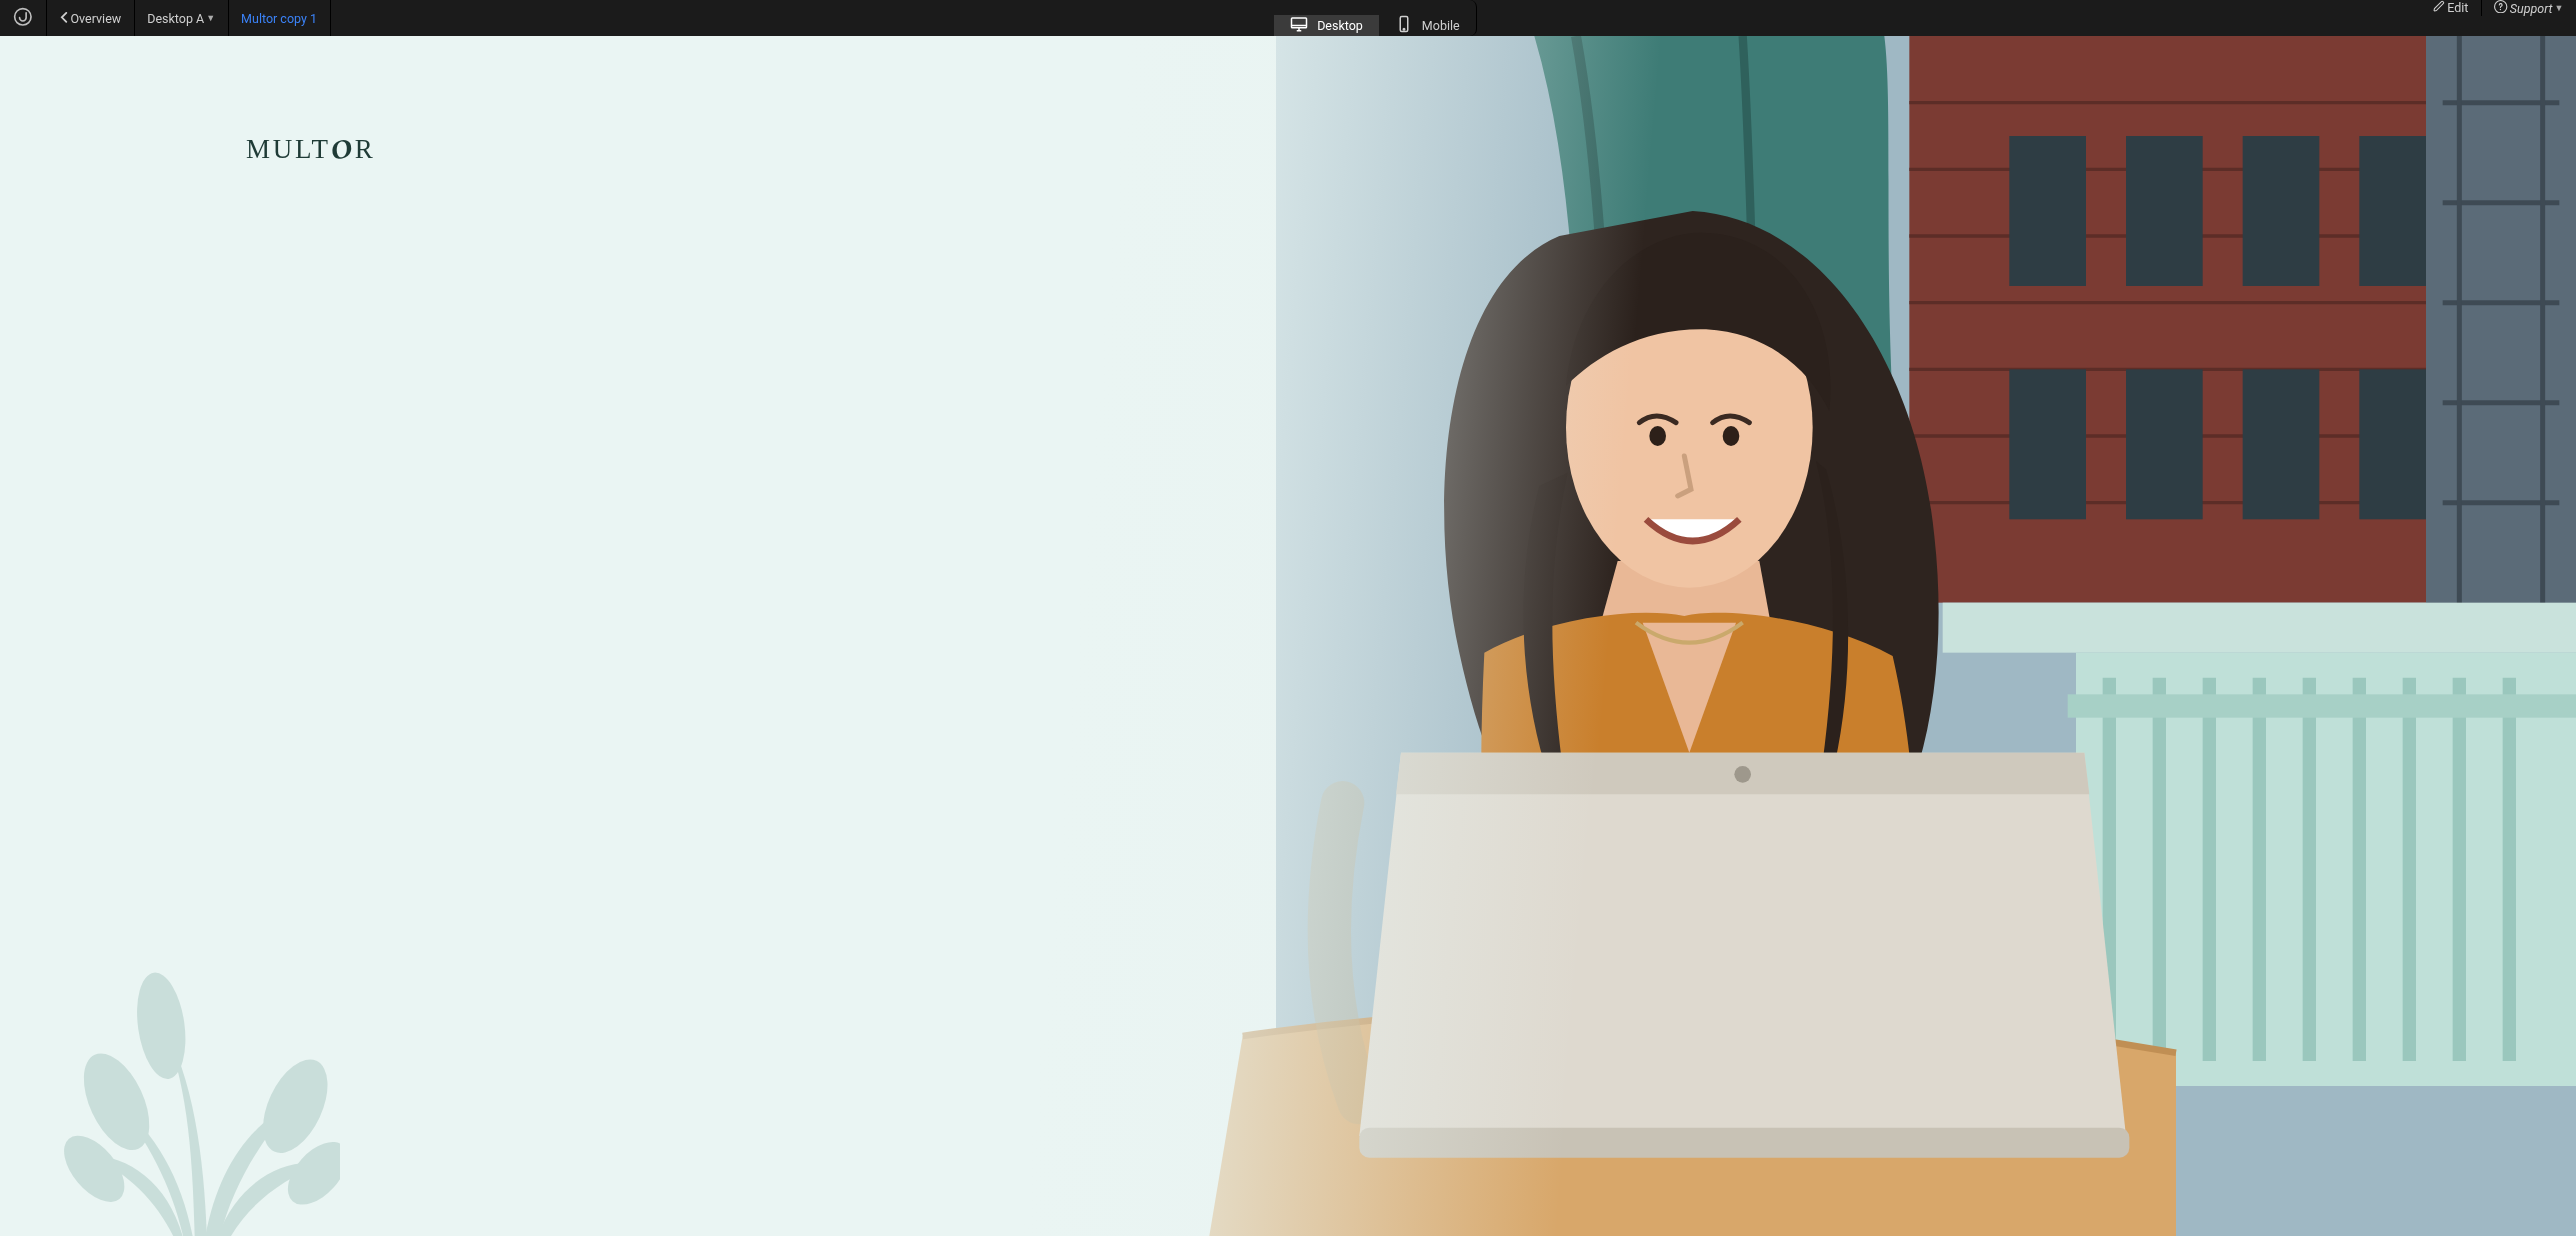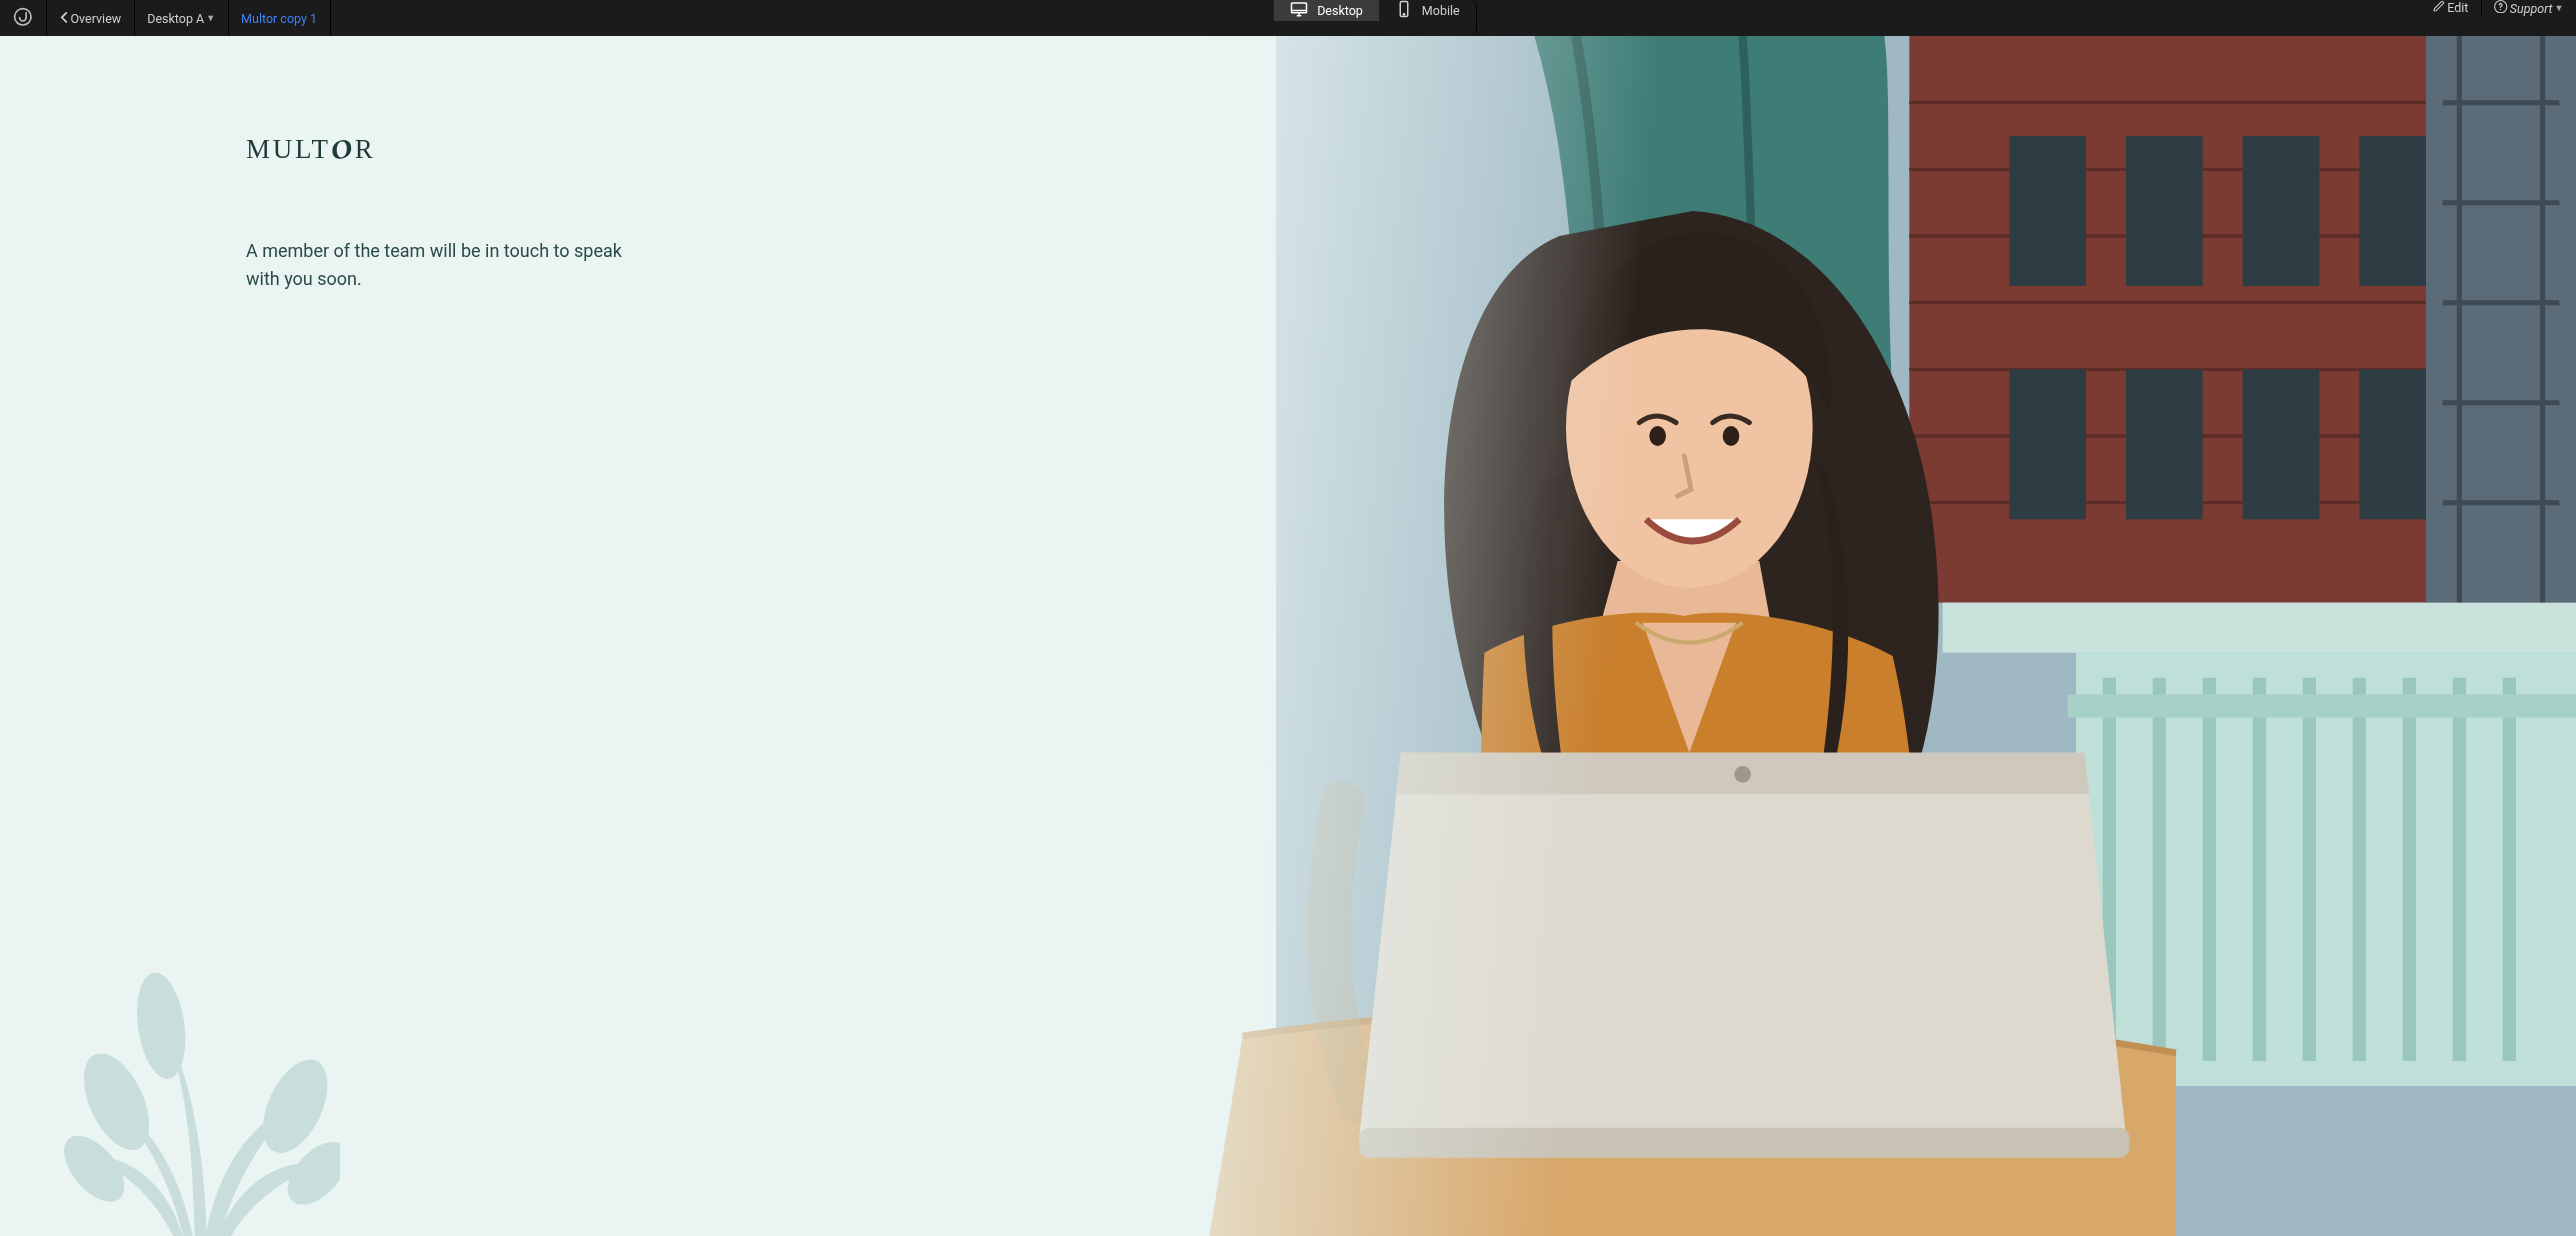--- a/index.html
+++ b/index.html
@@ -26,21 +26,21 @@
   }
   .tb-logo {
     width: 47px;
     justify-content: center;
     padding: 0;
   }
   .tb-logo svg { width: 19.7px; height: 19.7px; }
   .tb-spacer { flex: 1; border-right: none; }
   .tb-center {
     display: flex;
-    align-items: flex-start;
+    align-items: flex-end;
     border-right: 0.9px solid #000;
     border-radius: 7px;
   }
   .tb-device {
     display: flex;
     align-items: center;
     gap: 9px;
     padding: 0 16px;
     cursor: pointer;
   }
@@ -313,17 +313,16 @@
         <ellipse cx="45" cy="275" rx="24" ry="44" transform="rotate(-40 45 275)"></ellipse>
         <ellipse cx="295" cy="280" rx="24" ry="42" transform="rotate(42 295 280)"></ellipse>
       </g>
     </svg>
   </div>
 
   <div class="content">
     <div class="brand">
       <span>MULT</span><span class="o">O</span><span>R</span>
     </div>
-    <p class="subtext">A member of the team will be in touch to speak with you soon.</p>
   </div>
 
 </div>
 
 
 </body></html>

